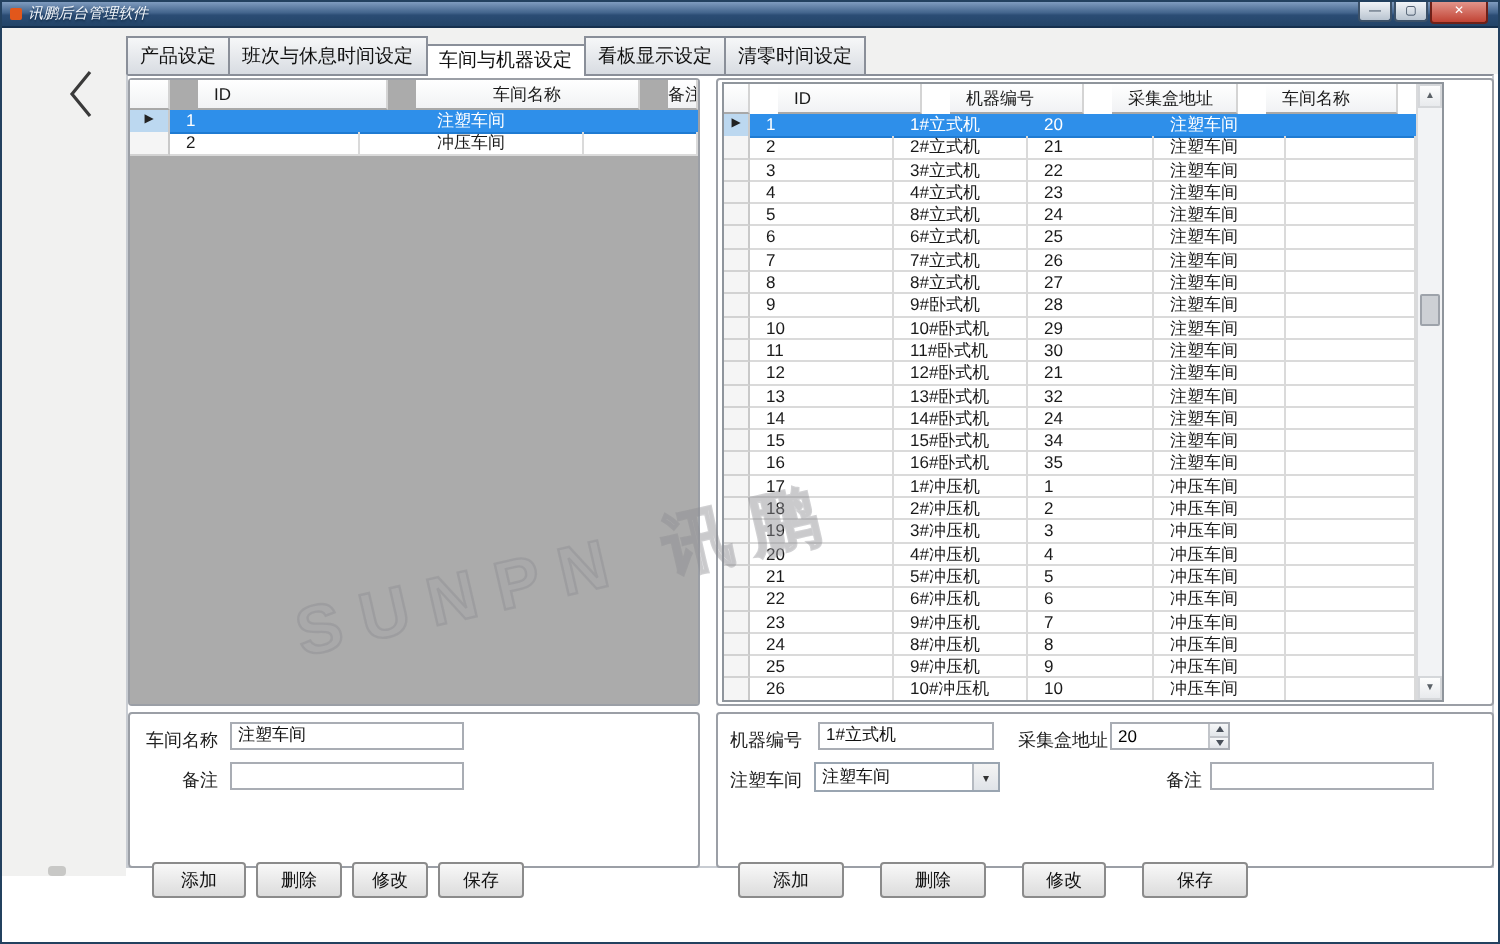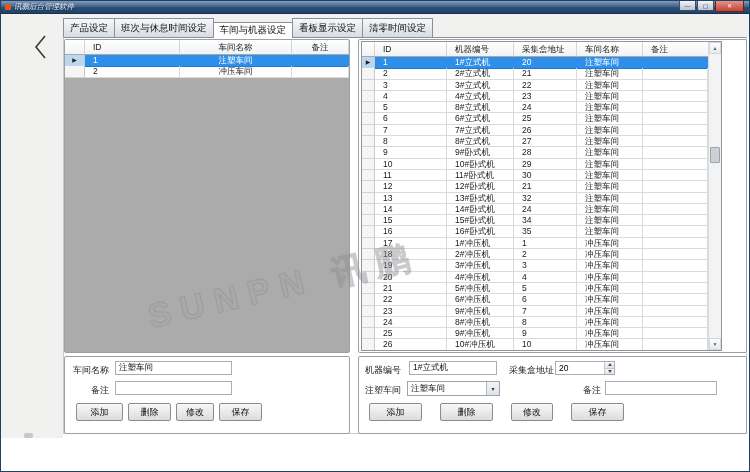--- a/index.html
+++ b/index.html
@@ -42,21 +42,21 @@
 
   
   .grid{position:absolute;overflow:hidden;font-size:8.5px;color:#1a1a1a;}
   .grid-left{left:0;top:0;width:284px;height:312px;background:#ababab;}
   .grid-right{left:2px;top:1px;width:361px;height:310px;background:#fff;border:1px solid #8f959c;}
   .grow{display:grid;}
   .grid-left .grow{grid-template-columns:20px 95px 112px 1fr;}
   .grid-right .grow{grid-template-columns:13px 72px 67px 63px 66px 1fr;}
   .grid-right .gbody{position:absolute;left:0;top:15px;right:13px;bottom:0;}
   .grid-left .gbody{position:absolute;left:0;top:15px;right:0;bottom:0;}
-  .ghead{height:15px;}
+  .ghead{height:15px;gap:14px;}
   .ghc{background:linear-gradient(#ffffff,#f1f2f4);border-right:1px solid #d4d4d4;border-bottom:1px solid #a8a8a8;
     line-height:14px;padding-left:8px;white-space:nowrap;overflow:hidden;}
   .ghc.corner{padding-left:0;}
   .grr{height:11.3px;background:#fff;}
   .gc{border-right:1px solid #dadada;border-bottom:1px solid #dadada;line-height:11px;padding-left:8px;
     white-space:nowrap;overflow:hidden;}
   .grh{background:#f5f5f5;border-right:1px solid #c9c9c9;border-bottom:1px solid #d2d2d2;
     font-size:6px;line-height:11px;text-align:center;color:#222;padding-left:0;}
   .grid-left .gc:nth-child(3),.grid-left .ghc:nth-child(3),
   .grid-left .gc:nth-child(4),.grid-left .ghc:nth-child(4){text-align:center;padding-left:0;}
@@ -71,21 +71,21 @@
   .vs-down{bottom:0;}
   .vs-thumb{position:absolute;left:1px;right:1px;top:105px;height:16px;background:#cdd0d5;
     border:1px solid #9ea3ab;border-radius:1px;}
 
   
   .flabel{position:absolute;font-size:9px;color:#222;white-space:nowrap;}
   .tbox{position:absolute;height:14px;border:1px solid #a9adb4;background:#fff;font-size:8.5px;
     padding:0 3px;color:#111;outline:none;}
   .btnrow{position:absolute;display:flex;}
   .btn{height:18px;background:linear-gradient(#f8f8f8,#dcdcdc);border:1px solid #8b8b8b;border-radius:2px;
-    font-size:9px;color:#111;display:flex;align-items:center;justify-content:center;cursor:pointer;white-space:nowrap;}
+    font-size:9px;color:#111;display:flex;align-items:center;justify-content:center;cursor:pointer;white-space:nowrap;margin-top:28px;}
   .box-lf .btnrow{left:11px;top:46px;gap:5px;}
   .box-lf .btn:nth-child(1){width:47px}.box-lf .btn:nth-child(2){width:43px}
   .box-lf .btn:nth-child(3){width:38px}.box-lf .btn:nth-child(4){width:43px}
   .box-rf .btnrow{left:10px;top:46px;gap:18px;}
   .box-rf .btn:nth-child(1){width:53px}.box-rf .btn:nth-child(2){width:53px}
   .box-rf .btn:nth-child(3){width:42px}.box-rf .btn:nth-child(4){width:53px}
 
   
   .spinner{position:absolute;left:196px;top:4px;width:60px;height:14px;border:1px solid #a9adb4;background:#fff;}
   .spin-val{position:absolute;left:0;top:0;right:11px;bottom:0;border:none;font-size:8.5px;padding:0 3px;outline:none;}

